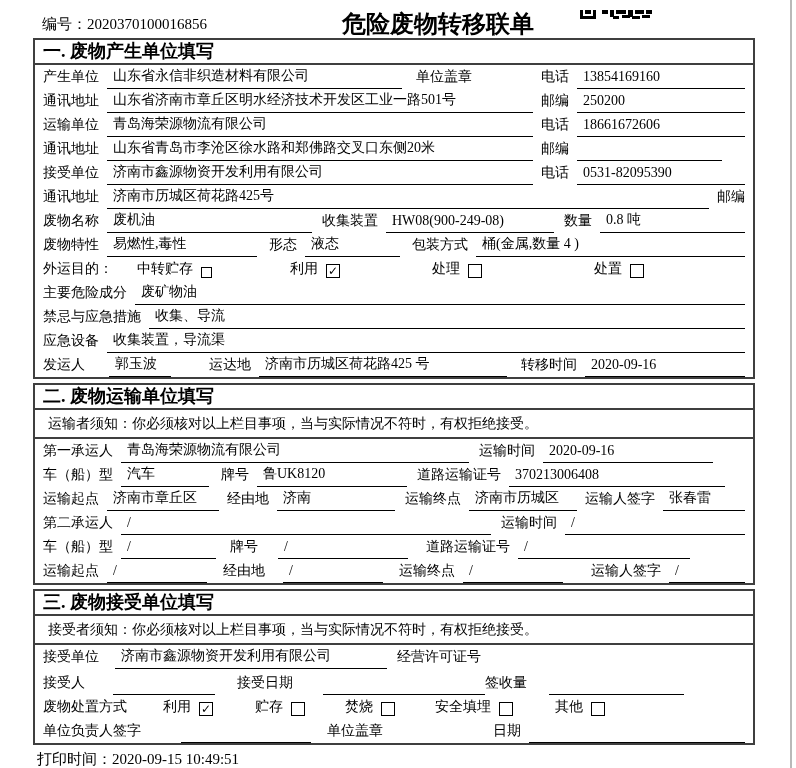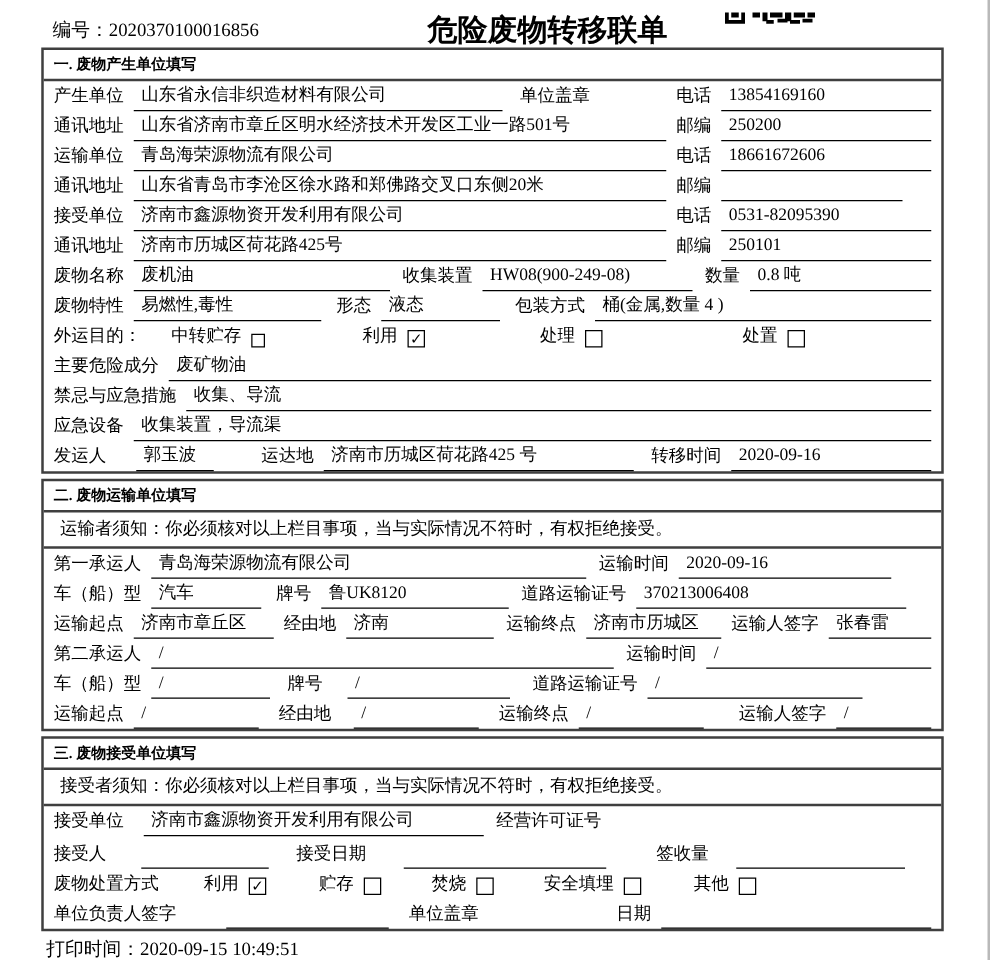--- a/index.html
+++ b/index.html
@@ -4,21 +4,21 @@
 <style>
   html,body{margin:0;padding:0;background:#fff;}
   .page{position:relative;width:796px;height:768px;background:#fff;overflow:hidden;
         color:#000;font-family:"Liberation Serif","DejaVu Serif",serif;}
   .edge{position:absolute;left:790px;top:0;width:2px;height:768px;background:#b9b9b9;}
   .hdr{position:relative;margin-top:10px;height:28px;}
   .docnum{position:absolute;left:42px;top:5px;font-size:15px;}
   .title{position:absolute;left:80px;right:0;top:-2px;text-align:center;font-size:24px;font-weight:bold;}
   .qr{position:absolute;left:580px;top:-10px;}
   .tbl{margin:0 0 4px 33px;width:722px;border:2px solid #3f3f3f;box-sizing:border-box;background:#fff;}
-  .sechead{font-weight:bold;font-size:12px;padding:3px 8px;border-bottom:2px solid #3f3f3f;line-height:17px;}
+  .sechead{font-weight:bold;font-size:18px;padding:3px 8px;border-bottom:2px solid #3f3f3f;line-height:17px;}
   .notice{font-size:14px;padding:5px 13px;border-bottom:2px solid #3f3f3f;line-height:17px;}
   .row{display:flex;align-items:flex-end;height:24px;padding:0 8px;font-size:14px;box-sizing:border-box;}
   .lbl{white-space:nowrap;padding-bottom:3px;flex:none;}
   .u{border-bottom:1px solid #000;padding:0 4px 3px 6px;margin-left:8px;white-space:nowrap;overflow:hidden;box-sizing:border-box;flex:none;}
   .grow{flex:1 1 auto;}
   .ctr{text-align:left;}
   .cb{display:inline-block;box-sizing:border-box;width:14px;height:14px;border:1px solid #000;margin:0 0 3px 8px;
       font-size:12px;line-height:12px;text-align:center;font-family:"DejaVu Sans",sans-serif;flex:none;}
   .cbs{width:11px;height:11px;line-height:9px;font-size:9px;}
   .ftr{margin:5px 0 0 37px;font-size:15px;}
@@ -93,21 +93,20 @@
       <span class="lbl">接受单位</span>
       <span class="u grow" style="margin-right:8px">济南市鑫源物资开发利用有限公司</span>
       <span class="lbl">电话</span>
       <span class="u" style="width:168px">0531-82095390</span>
     </div>
 
     <div class="row">
       <span class="lbl">通讯地址</span>
       <span class="u grow" style="margin-right:8px">济南市历城区荷花路425号</span>
       <span class="lbl">邮编</span>
-      <span class="u" style="width:168px">250101</span>
     </div>
 
     <div class="row">
       <span class="lbl">废物名称</span>
       <span class="u" style="width:205px">废机油</span>
       <span class="lbl" style="margin-left:10px">收集装置</span>
       <span class="u" style="width:168px">HW08(900-249-08)</span>
       <span class="lbl" style="margin-left:10px">数量</span>
       <span class="u grow">0.8 吨</span>
     </div>
@@ -229,21 +228,21 @@
       <span class="lbl">接受单位</span>
       <span class="u" style="margin-left:16px;width:272px">济南市鑫源物资开发利用有限公司</span>
       <span class="lbl" style="margin-left:10px">经营许可证号</span>
     </div>
 
     <div class="row" style="height:26px">
       <span class="lbl">接受人</span>
       <span class="u" style="margin-left:28px;width:102px"></span>
       <span class="lbl" style="margin-left:22px">接受日期</span>
       <span class="u" style="margin-left:30px;width:162px"></span>
-      <span class="lbl" style="margin-left:40px">签收量</span>
+      <span class="lbl" style="">签收量</span>
       <span class="u" style="margin-left:22px;width:135px"></span>
     </div>
 
     <div class="row">
       <span class="lbl">废物处置方式</span>
       <span class="lbl" style="margin-left:36px">利用</span>
       <span class="cb">✓</span>
       <span class="lbl" style="margin-left:42px">贮存</span>
       <span class="cb"></span>
       <span class="lbl" style="margin-left:40px">焚烧</span>

